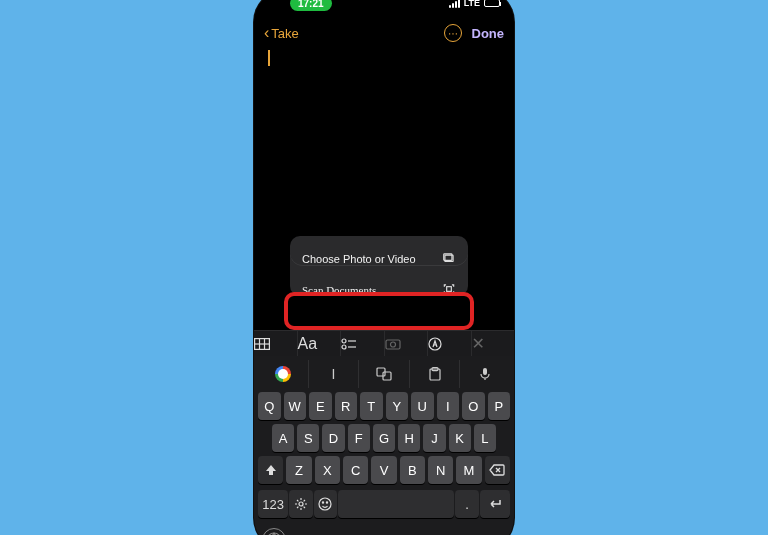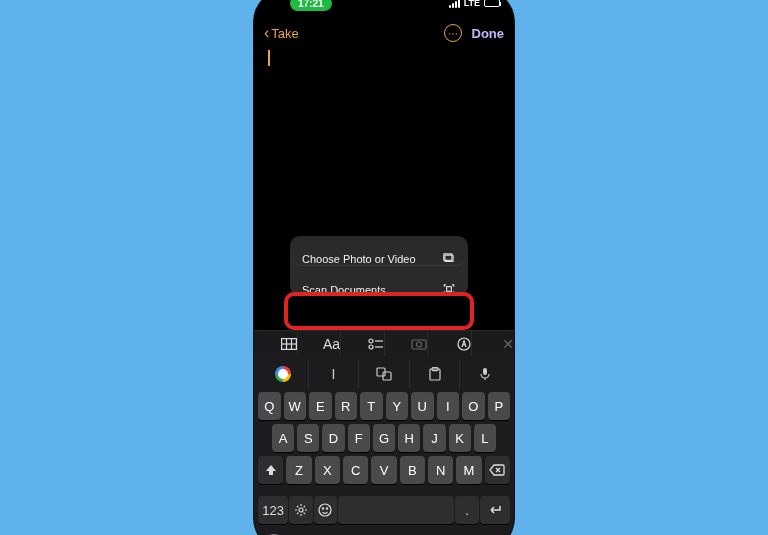--- a/index.html
+++ b/index.html
@@ -105,41 +105,41 @@
   }
   .popup-item {
     height: 30px;
     display:flex; align-items:flex-end; justify-content:space-between;
     padding: 0 12px;
     color:#f2f2f2;
     font-size: 11px;
     border-bottom: 1px solid #3a3a3c;
     border-radius: 13px;
   }
-  .popup-item:last-child { border-bottom:none; }
+  .popup-item:last-child { border-bottom:none;font-family:Liberation Serif, serif; }
   .popup-icon { width:14px; height:14px; color:#ddd; }
   .highlight-ring {
     position:absolute;
     border: 4px solid #e02424;
     border-radius: 10px;
     pointer-events:none;
   }
   
   .toolbar {
     position:absolute;
     top: 340px; left:0; right:0;
     height: 26px;
     background:#1b1b1d;
     display:flex;
     align-items:center;
     border-top:1px solid #2b2b2d;
   }
   .toolbar .tb {
-    flex:1; display:flex; align-items:center; justify-content:flex-end;
-    color:#ddd; font-size:14px; border-right:1px solid #2b2b2d;
+    flex:1; display:flex; align-items:center; justify-content:flex-start;
+    color:#ddd; font-size:16px; border-right:1px solid #2b2b2d;
     height:100%;
   }
   .toolbar .tb:last-child { border-right:none; }
   .tb.dim { color:#666; }
   
   .keyboard {
     position:absolute;
     top: 366px; left:0; right:0; bottom:0;
     background:#1c1c1e;
     padding: 4px 4px 0;
@@ -170,21 +170,21 @@
     background:#4a4a4d;
     border-radius:4px;
     display:flex; align-items:center; justify-content:center;
     color:#fff; font-size:13px;
     box-shadow: 0 1px 0 #000;
   }
   .key.dark { background:#2e2e30; color:#ddd; }
   .key.space { flex:5; }
   .krow.indent { padding: 0 14px; }
   .bottombar {
-    display:flex; gap:1px; margin-top:12px;border-radius:11px;
+    display:flex; gap:1px; margin-top:6px;border-radius:11px;
   }
   .globe-row{
     display:flex; padding:6px 4px 2px;
   }
   .globe {
     width:24px; height:24px;
     border:1.5px solid #888; border-radius:50%;
     display:flex; align-items:center; justify-content:center;
     color:#888; font-size:12px;
   }

